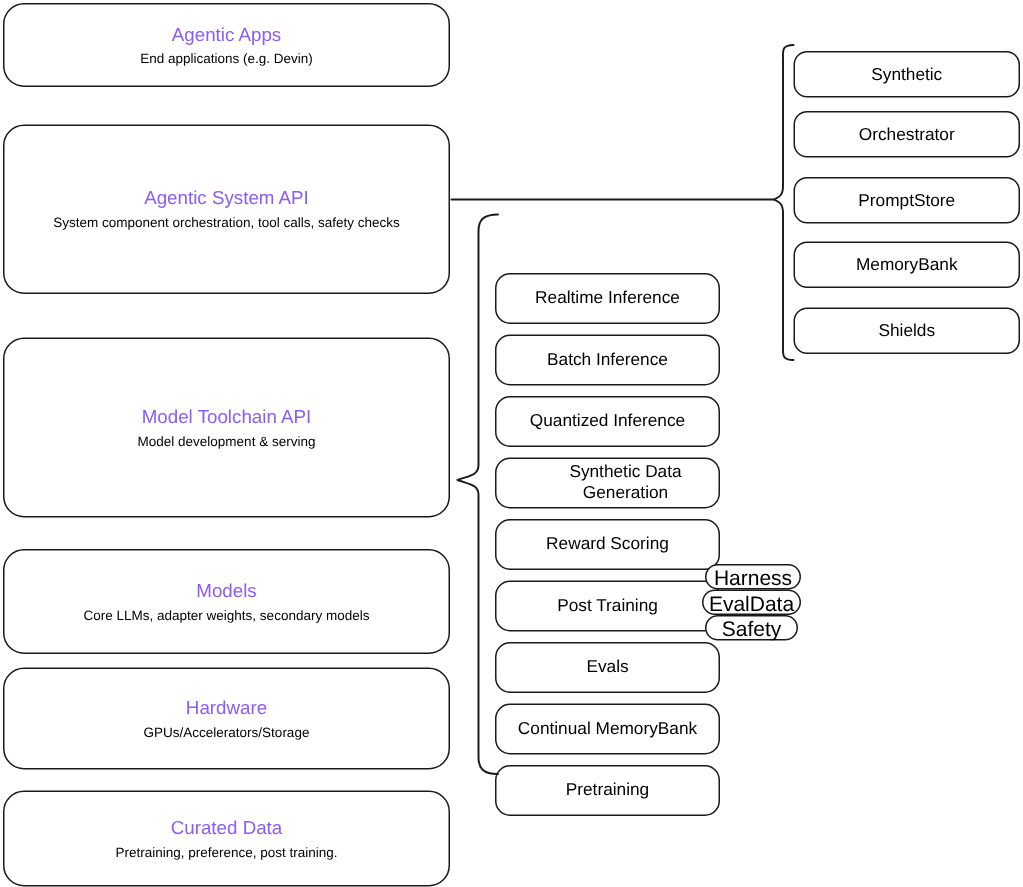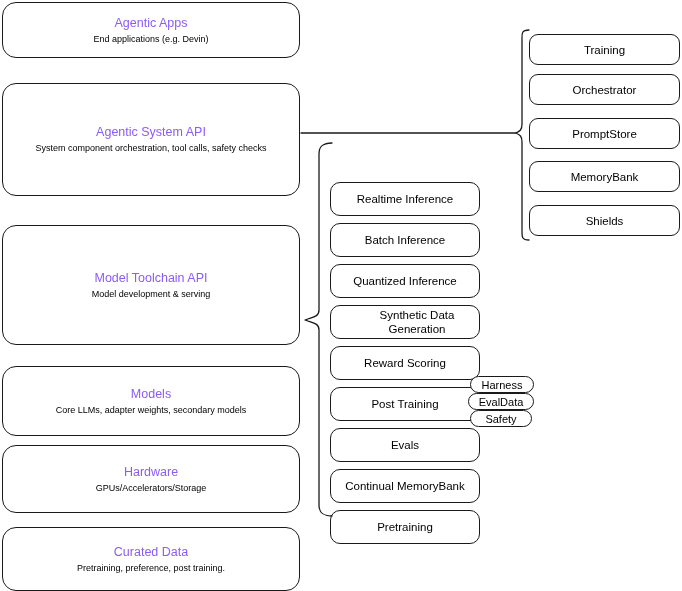--- a/index.html
+++ b/index.html
@@ -84,21 +84,21 @@
   .pill {
     position: absolute;
     box-sizing: border-box;
     border: 1.3px solid #1a1a1a;
     border-radius: 11px;
     background: #ffffff;
     height: 17px;
     display: flex;
     align-items: center;
     justify-content: center;
-    font-size: 11px;
+    font-size: 14px;
     line-height: 12px;
     z-index: 5;
   }
 
   
   #overlay {
     position: absolute;
     left: 0; top: 0;
     width: 682px;
     height: 591px;
@@ -180,21 +180,21 @@
     <span>Harness</span>
   </div>
   <div class="pill" style="left:468px;top:393px;width:66px;">
     <span>EvalData</span>
   </div>
   <div class="pill" style="left:470px;top:410px;width:62px;">
     <span>Safety</span>
   </div>
 
   <div class="box right" style="top:34px;">
-    <div class="label">Training</div>
+    <div class="label">Synthetic</div>
   </div>
   <div class="box right" style="top:74px;">
     <div class="label">Orchestrator</div>
   </div>
   <div class="box right" style="top:118px;">
     <div class="label">PromptStore</div>
   </div>
   <div class="box right" style="top:161px;">
     <div class="label">MemoryBank</div>
   </div>

